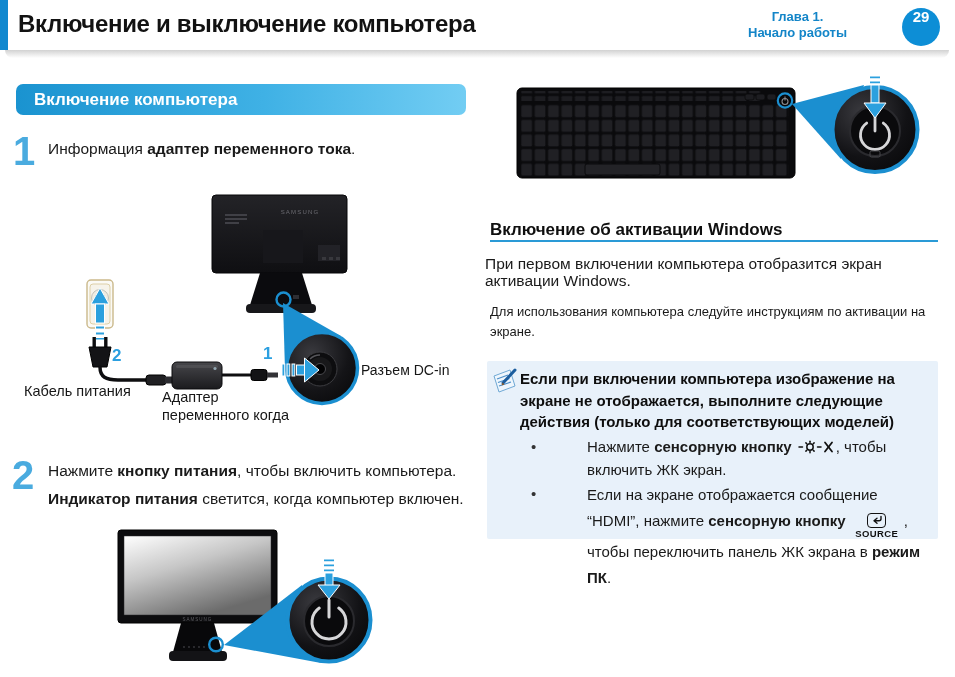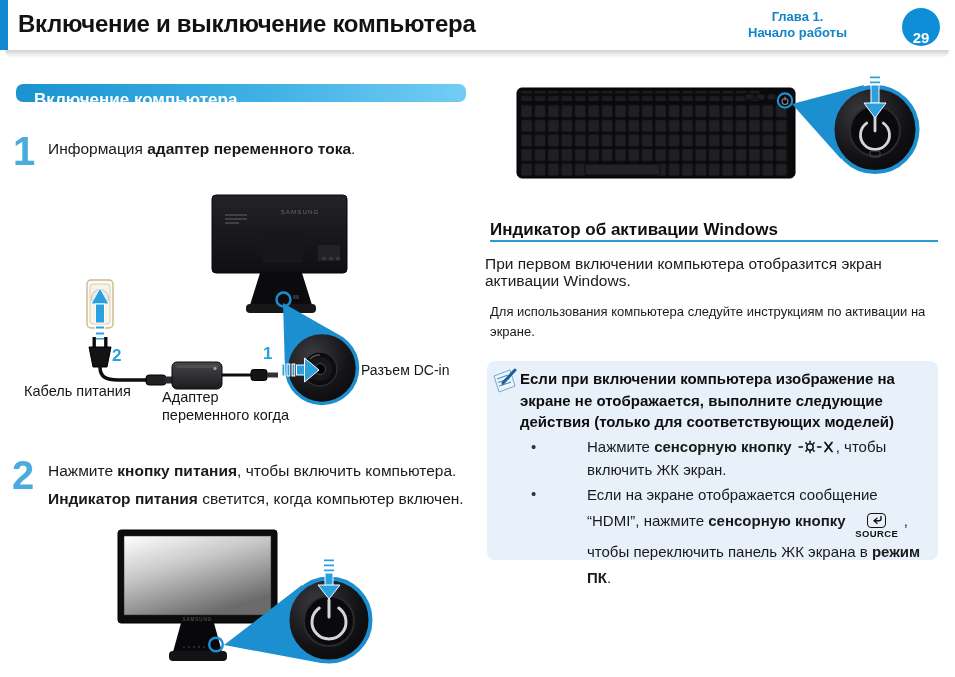--- a/index.html
+++ b/index.html
@@ -7,26 +7,26 @@
     width:955px; height:677px; position:relative; overflow:hidden;
     background:#ffffff; font-family:"Liberation Sans", sans-serif; color:#1a1a1a;
   }
   .abs { position:absolute; }
 
   
   .hdr-bar { left:0; top:0; width:8px; height:50px; background:#1188cf; }
   .hdr-title { left:18px; top:10px; font-size:24px; font-weight:bold; color:#121212; letter-spacing:-0.3px; white-space:nowrap; }
   .hdr-chapter { left:700px; top:9px; width:195px; text-align:center; font-size:13px; line-height:16px; font-weight:bold; color:#1385c8; }
   .hdr-pagecircle { left:902px; top:8px; width:38px; height:38px; border-radius:50%; background:#0d8ed6;
-    color:#fff; font-size:15px; font-weight:bold; display:flex; align-items:flex-end; justify-content:center; }
+    color:#fff; font-size:15px; font-weight:bold; display:flex; align-items:flex-start; justify-content:center; }
   .hdr-shadow { left:5px; top:50px; width:944px; height:8px; border-radius:0 0 8px 8px;
     background:linear-gradient(#d2d2d2, rgba(255,255,255,0)); }
 
   
-  .section-bar { left:16px; top:84px; width:450px; height:18px; border-radius:7px;
+  .section-bar { left:16px; top:84px; width:450px; height:31px; border-radius:7px;
     background:linear-gradient(90deg,#1a93d0 0%, #3fb1e5 55%, #72cdf3 100%);
     color:#fff; font-size:17px; font-weight:bold; line-height:31px; padding-left:18px; box-sizing:border-box; }
 
   
   .step-num { font-size:40px; font-weight:bold; color:#4aabdf; line-height:40px; }
   .step1-num { left:13px; top:131px; }
   .step1-text { left:48px; top:140px; font-size:15.5px; }
   .step2-num { left:12px; top:455px; }
   .step2-text { left:48px; top:457px; font-size:15.5px; line-height:27.5px; }
 
@@ -35,21 +35,21 @@
   .dlabel { font-size:14.5px; color:#161616; }
   .lbl-dcin { font-size:14px; }
 
   
   .win-heading { left:490px; top:220px; width:448px; font-size:17px; font-weight:bold; color:#0f0f0f; }
   .win-rule { left:490px; top:240px; width:448px; height:0; border-top:2px solid #2a9ad6; }
   .win-para1 { left:485px; top:255px; width:452px; font-size:15.5px; line-height:17px; }
   .win-para2 { left:490px; top:302px; width:462px; font-size:13px; line-height:19.5px; }
 
   
-  .note-box { left:487px; top:361px; width:451px; height:199px; background:#e8f1fa; border-radius:8px; }
+  .note-box { left:487px; top:361px; width:451px; height:178px; background:#e8f1fa; border-radius:2px; }
   .note-icon { position:absolute; left:4px; top:5px; width:27px; height:27px; }
   .note-heading { position:absolute; left:33px; top:7px; width:404px;
     font-size:15px; font-weight:bold; line-height:21.5px; color:#0e0e0e; }
   .note-bullets { position:absolute; left:44px; top:74px; width:398px; font-size:15px; line-height:23px; }
   .bullet { display:flex; margin-bottom:1px; }
   .bullet .dot { width:14px; flex:0 0 14px; color:#333; }
   .bullet .btext { width:384px;margin-left:42px; }
   .bullet2 .btext { line-height:26px; }
 
   .bri-icon { display:inline-block; vertical-align:-3px; margin:0 2px; }
@@ -271,21 +271,21 @@
   </g>
 
   <g fill="#2ba0de" stroke="#ffffff" stroke-width="1">
     <rect x="389.5" y="1" width="11" height="2.8"></rect>
     <rect x="389.5" y="6" width="11" height="2.8"></rect>
     <rect x="391" y="10" width="8" height="18"></rect>
     <polygon points="384,28 406,28 395,43"></polygon>
   </g>
 </svg>
 
-<div class="abs win-heading">Индикатор об активации Windows</div>
+<div class="abs win-heading">Включение об активации Windows</div>
 <div class="abs win-rule"></div>
 <div class="abs win-para1">При первом включении компьютера отобразится экран активации Windows.</div>
 <div class="abs win-para2">Для использования компьютера следуйте инструкциям по активации на экране.</div>
 
 <div class="abs note-box">
   <svg class="note-icon" viewBox="0 0 27 27">
     <polygon points="3,10 19,4 24,20 8,26" fill="#eef6fd" stroke="#6fa8d4" stroke-width="1"></polygon>
     <path d="M6,13 L17,9 M7,16.5 L18.5,12.5 M8,20 L20,16" stroke="#4c8fc9" stroke-width="1.3" fill="none"></path>
     <path d="M12,17 L24,4" stroke="#1b5d9e" stroke-width="3" stroke-linecap="round"></path>
     <polygon points="10.5,19.5 13.5,18.5 11.5,16.5" fill="#8a5a2a"></polygon>

